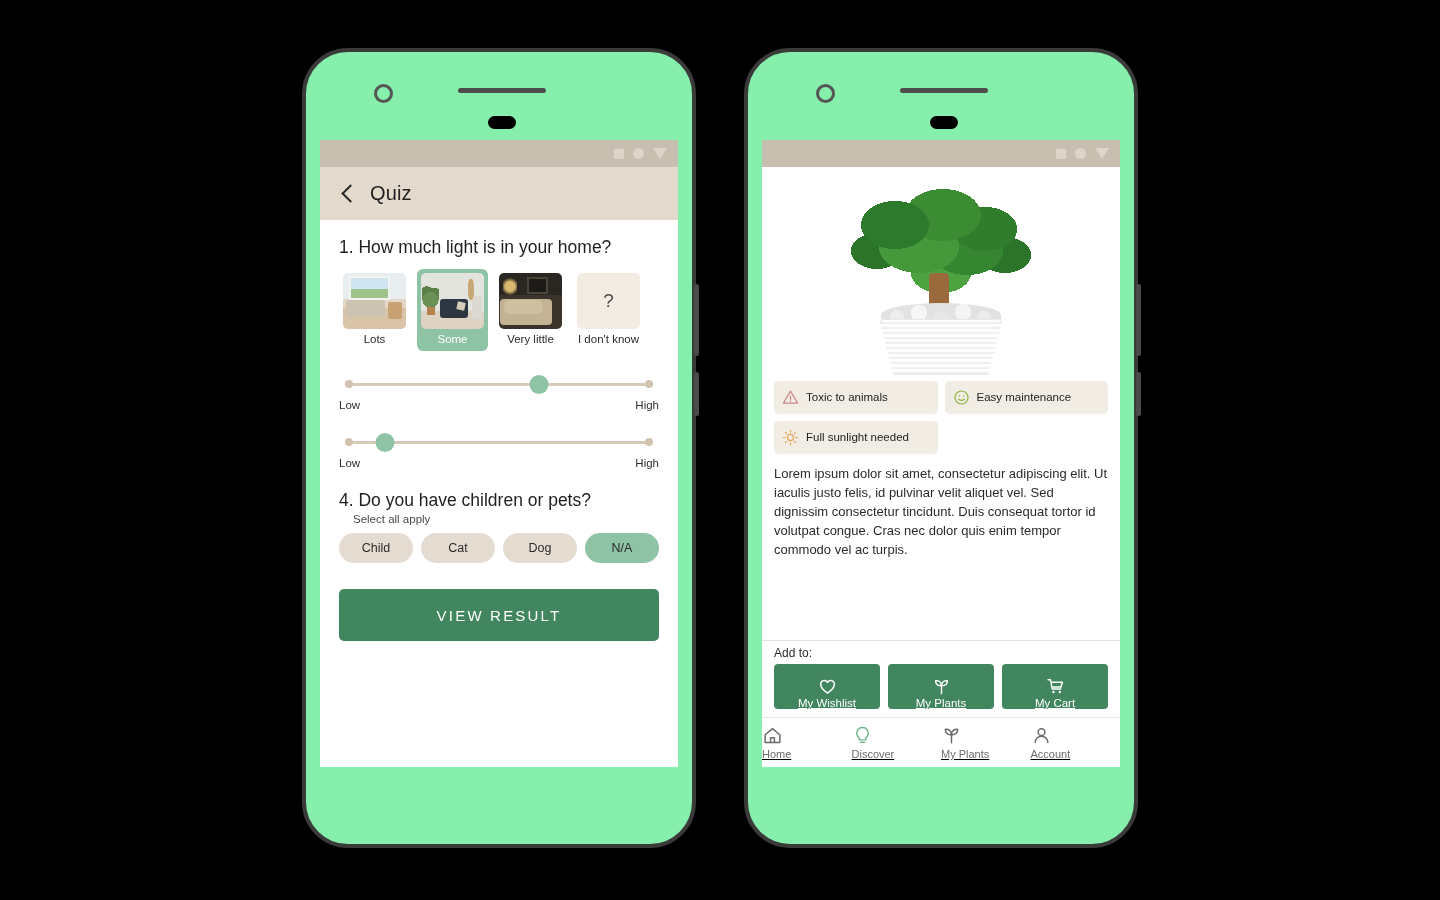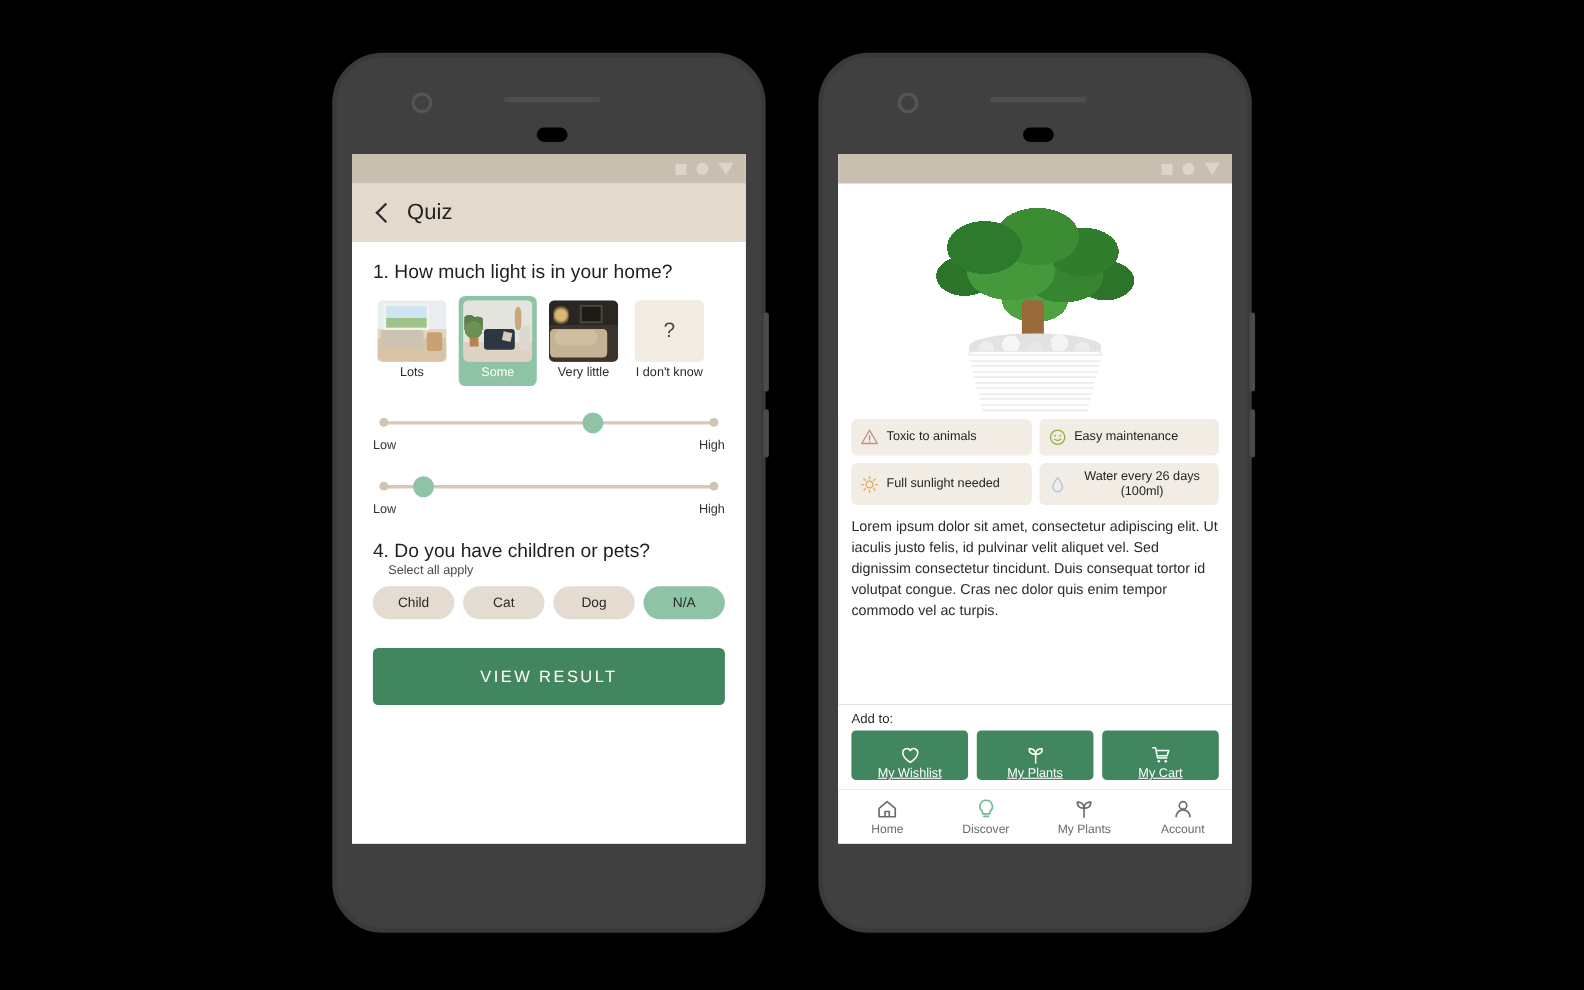--- a/index.html
+++ b/index.html
@@ -18,21 +18,21 @@
     height: 900px;
     background: #000000;
   }
 
   
   .phone {
     position: absolute;
     width: 394px;
     height: 800px;
     border-radius: 46px;
-    background: #404040;
+    background: #86efac;
     border: 4px solid #3a3a3a;
     box-sizing: border-box;
   }
   .phone.left  { left: 302px; top: 48px; }
   .phone.right { left: 744px; top: 48px; }
 
   .side-btn {
     position: absolute;
     right: -7px;
     width: 5px;
@@ -454,23 +454,23 @@
     height: 49px;
     border-top: 1px solid #ece7df;
     background: #ffffff;
     display: flex;
     flex: none;
   }
   .tab {
     flex: 1;
     display: flex;
     flex-direction: column;
-    align-items: center;
     justify-content: center;
     gap: 2px;
+    text-decoration: underline;
   }
   .tab .lbl { font-size: 11px; color: #6b6b6b; }
   .tab.active .lbl { color: #6b6b6b; }
 </style>
 </head>
 <body>
 
 <div class="stage">
 
   <div class="phone left">
@@ -653,26 +653,20 @@
                 <line x1="19.6" y1="12" x2="22.2" y2="12"></line>
                 <line x1="4.8" y1="4.8" x2="6.6" y2="6.6"></line>
                 <line x1="17.4" y1="17.4" x2="19.2" y2="19.2"></line>
                 <line x1="19.2" y1="4.8" x2="17.4" y2="6.6"></line>
                 <line x1="6.6" y1="17.4" x2="4.8" y2="19.2"></line>
               </g>
             </svg>
             <span class="txt">Full sunlight needed</span>
           </div>
 
-          <div class="info-chip">
-            <svg class="ic" viewBox="0 0 24 24">
-              <path d="M12 3 C12 3 5.8 11 5.8 15 A6.2 6.2 0 0 0 18.2 15 C18.2 11 12 3 12 3 Z" fill="none" stroke="#a8c8e0" stroke-width="1.7" stroke-linejoin="round"></path>
-            </svg>
-            <span class="txt">Water every 26 days (100ml)</span>
-          </div>
         </div>
 
         <div class="desc">Lorem ipsum dolor sit amet, consectetur adipiscing elit. Ut iaculis justo felis, id pulvinar velit aliquet vel. Sed dignissim consectetur tincidunt. Duis consequat tortor id volutpat congue. Cras nec dolor quis enim tempor commodo vel ac turpis.</div>
 
         <div class="add-panel">
           <div class="add-label">Add to:</div>
           <div class="add-btns">
 
             <div class="add-btn">
               <svg width="19" height="19" viewBox="0 0 24 24">

